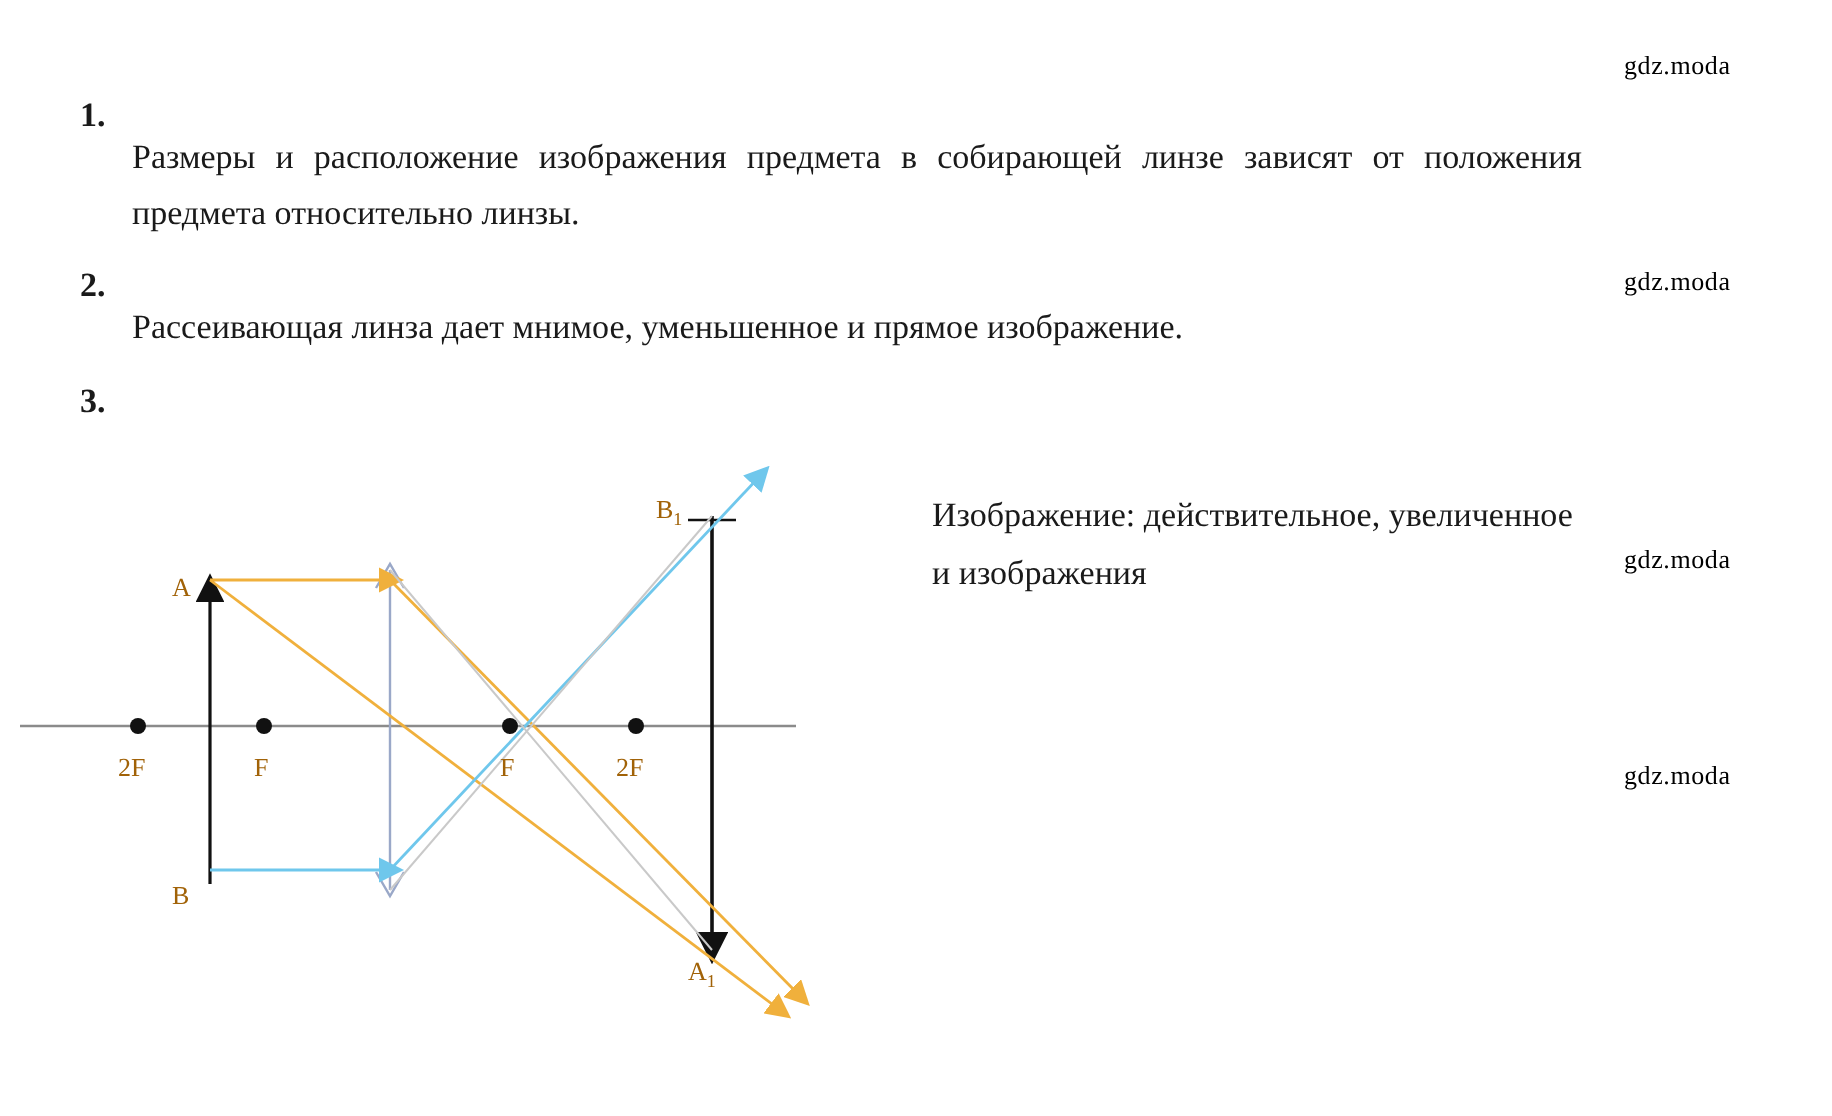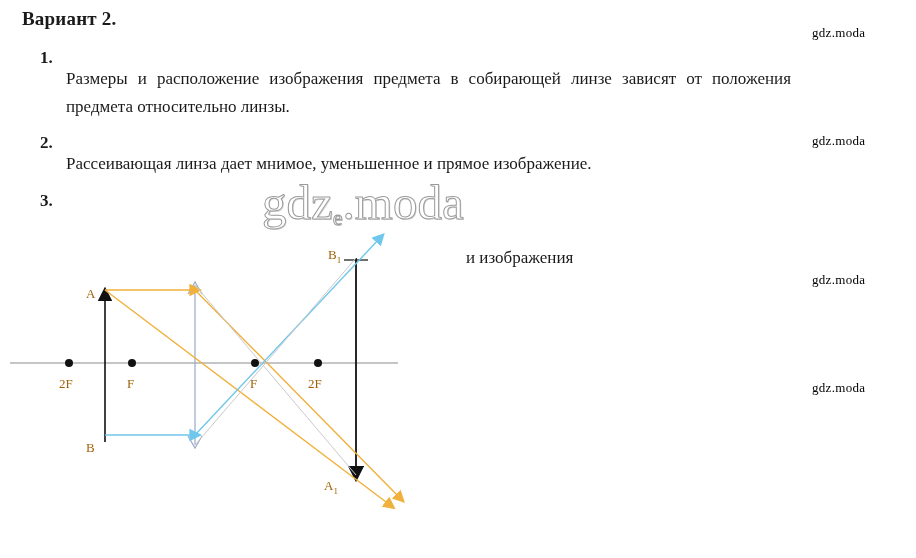--- a/index.html
+++ b/index.html
@@ -111,21 +111,20 @@
   .lbl .sub {
     font-size: 9px;
     vertical-align: sub;
   }
 </style>
 </head>
 <body>
 
 <div class="page">
 
-  <div class="variant-title">Вариант 2.</div>
 
   <div class="watermark wm1">gdz.moda</div>
   <div class="watermark wm2">gdz.moda</div>
   <div class="watermark wm3">gdz.moda</div>
   <div class="watermark wm4">gdz.moda</div>
 
   <div class="qlist">
     <div class="qitem q1">
       <div class="qnum">1.</div>
       <div class="qtext">Размеры и расположение изображения предмета в собирающей линзе зависят от положения предмета относительно линзы.</div>
@@ -133,25 +132,23 @@
     <div class="qitem q2">
       <div class="qnum">2.</div>
       <div class="qtext">Рассеивающая линза дает мнимое, уменьшенное и прямое изображение.</div>
     </div>
     <div class="qitem q3">
       <div class="qnum">3.</div>
       <div class="qtext"></div>
     </div>
   </div>
 
-  <div class="big-watermark">
-    <span>gdz</span><span class="sub">e</span><span>.moda</span>
-  </div>
 
   <div class="answer-text">
+    <div>Изображение: действительное, увеличенное</div>
     <div>и изображения</div>
   </div>
 
   <div class="diagram">
     <svg width="460" height="300" viewBox="0 0 460 300">
       <defs>
         <marker id="arrOrange" markerWidth="9" markerHeight="9" refX="4" refY="4.5" orient="auto">
           <path d="M0,0 L9,4.5 L0,9 Z" fill="#f0b03c"></path>
         </marker>
         <marker id="arrBlue" markerWidth="9" markerHeight="9" refX="4" refY="4.5" orient="auto">
@@ -189,20 +186,20 @@
       <line x1="105" y1="205" x2="195" y2="205" stroke="#6fc7ec" stroke-width="1.4" marker-end="url(#arrBlue)"></line>
       <line x1="195" y1="205" x2="380" y2="8" stroke="#6fc7ec" stroke-width="1.4" marker-end="url(#arrBlue)"></line>
 
       <line x1="195" y1="55" x2="356" y2="245" stroke="#c9c9c9" stroke-width="1"></line>
       <line x1="195" y1="215" x2="356" y2="28" stroke="#c9c9c9" stroke-width="1"></line>
     </svg>
 
     <div class="lbl" style="left:86px; top:56px;">A</div>
     <div class="lbl" style="left:86px; top:210px;">B</div>
     <div class="lbl" style="left:328px; top:17px;"><span>B</span><span class="sub">1</span></div>
-    <div class="lbl" style="left:324px; top:248px;"><span>A</span><span class="sub">1</span></div>
+    <div class="lbl" style="left:344px; top:248px;"><span>A</span><span class="sub">1</span></div>
     <div class="lbl" style="left:59px; top:146px;">2F</div>
     <div class="lbl" style="left:127px; top:146px;">F</div>
     <div class="lbl" style="left:250px; top:146px;">F</div>
     <div class="lbl" style="left:308px; top:146px;">2F</div>
   </div>
 
 </div>
 
 </body></html>

